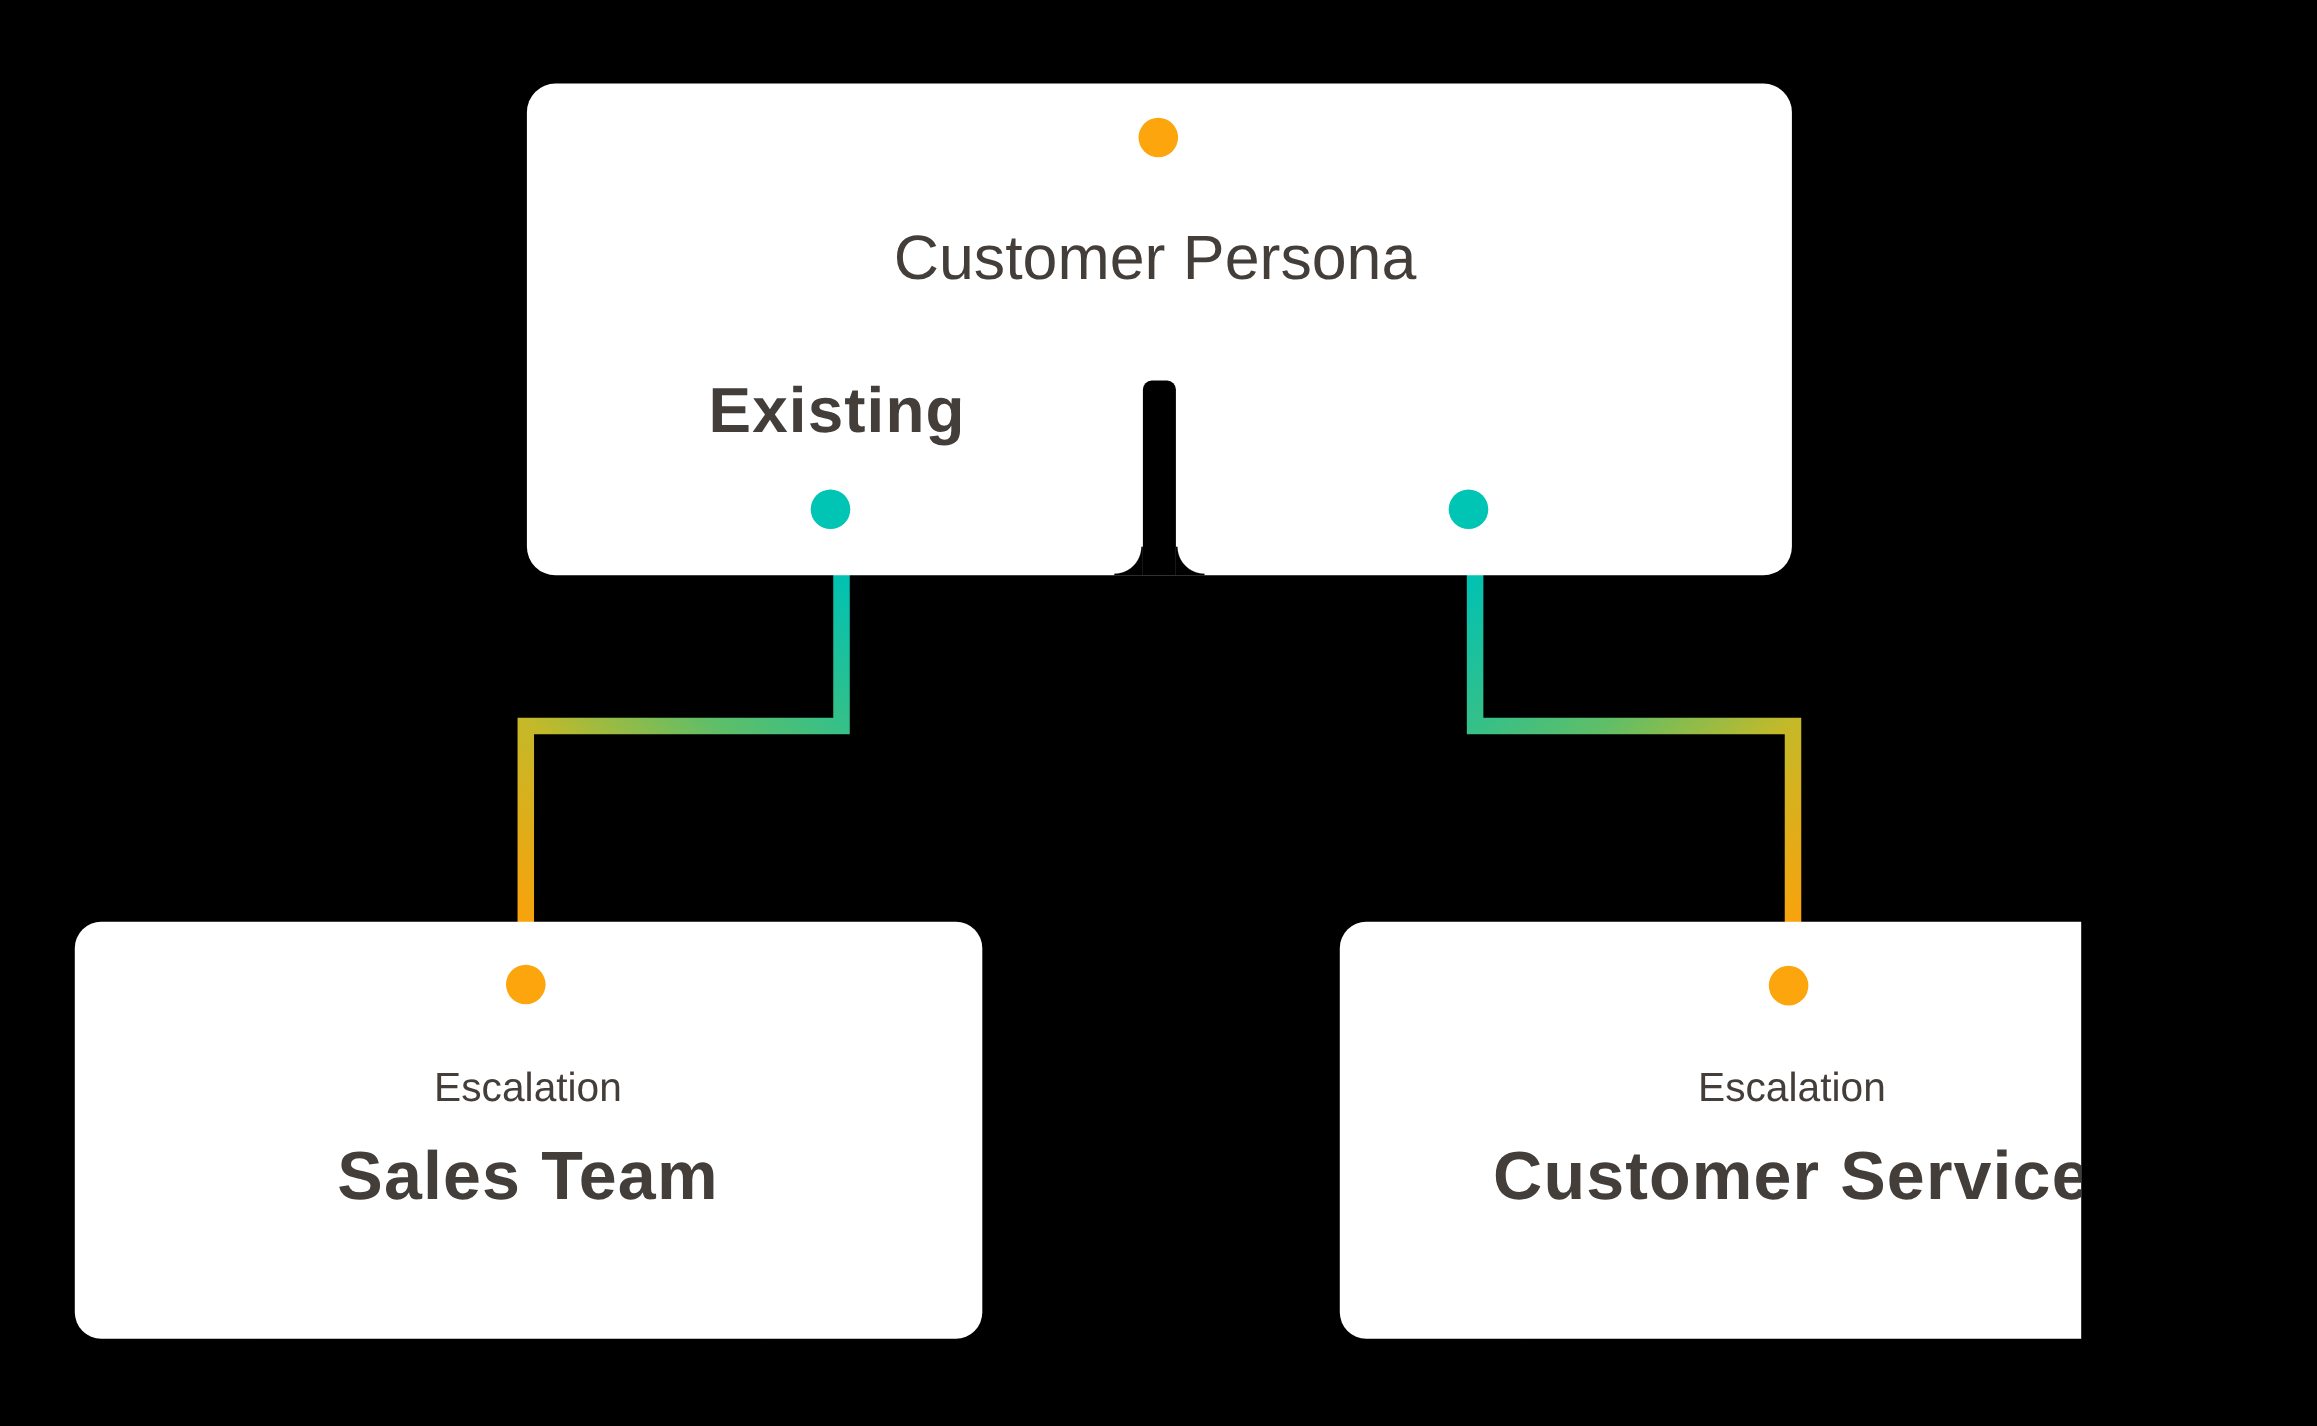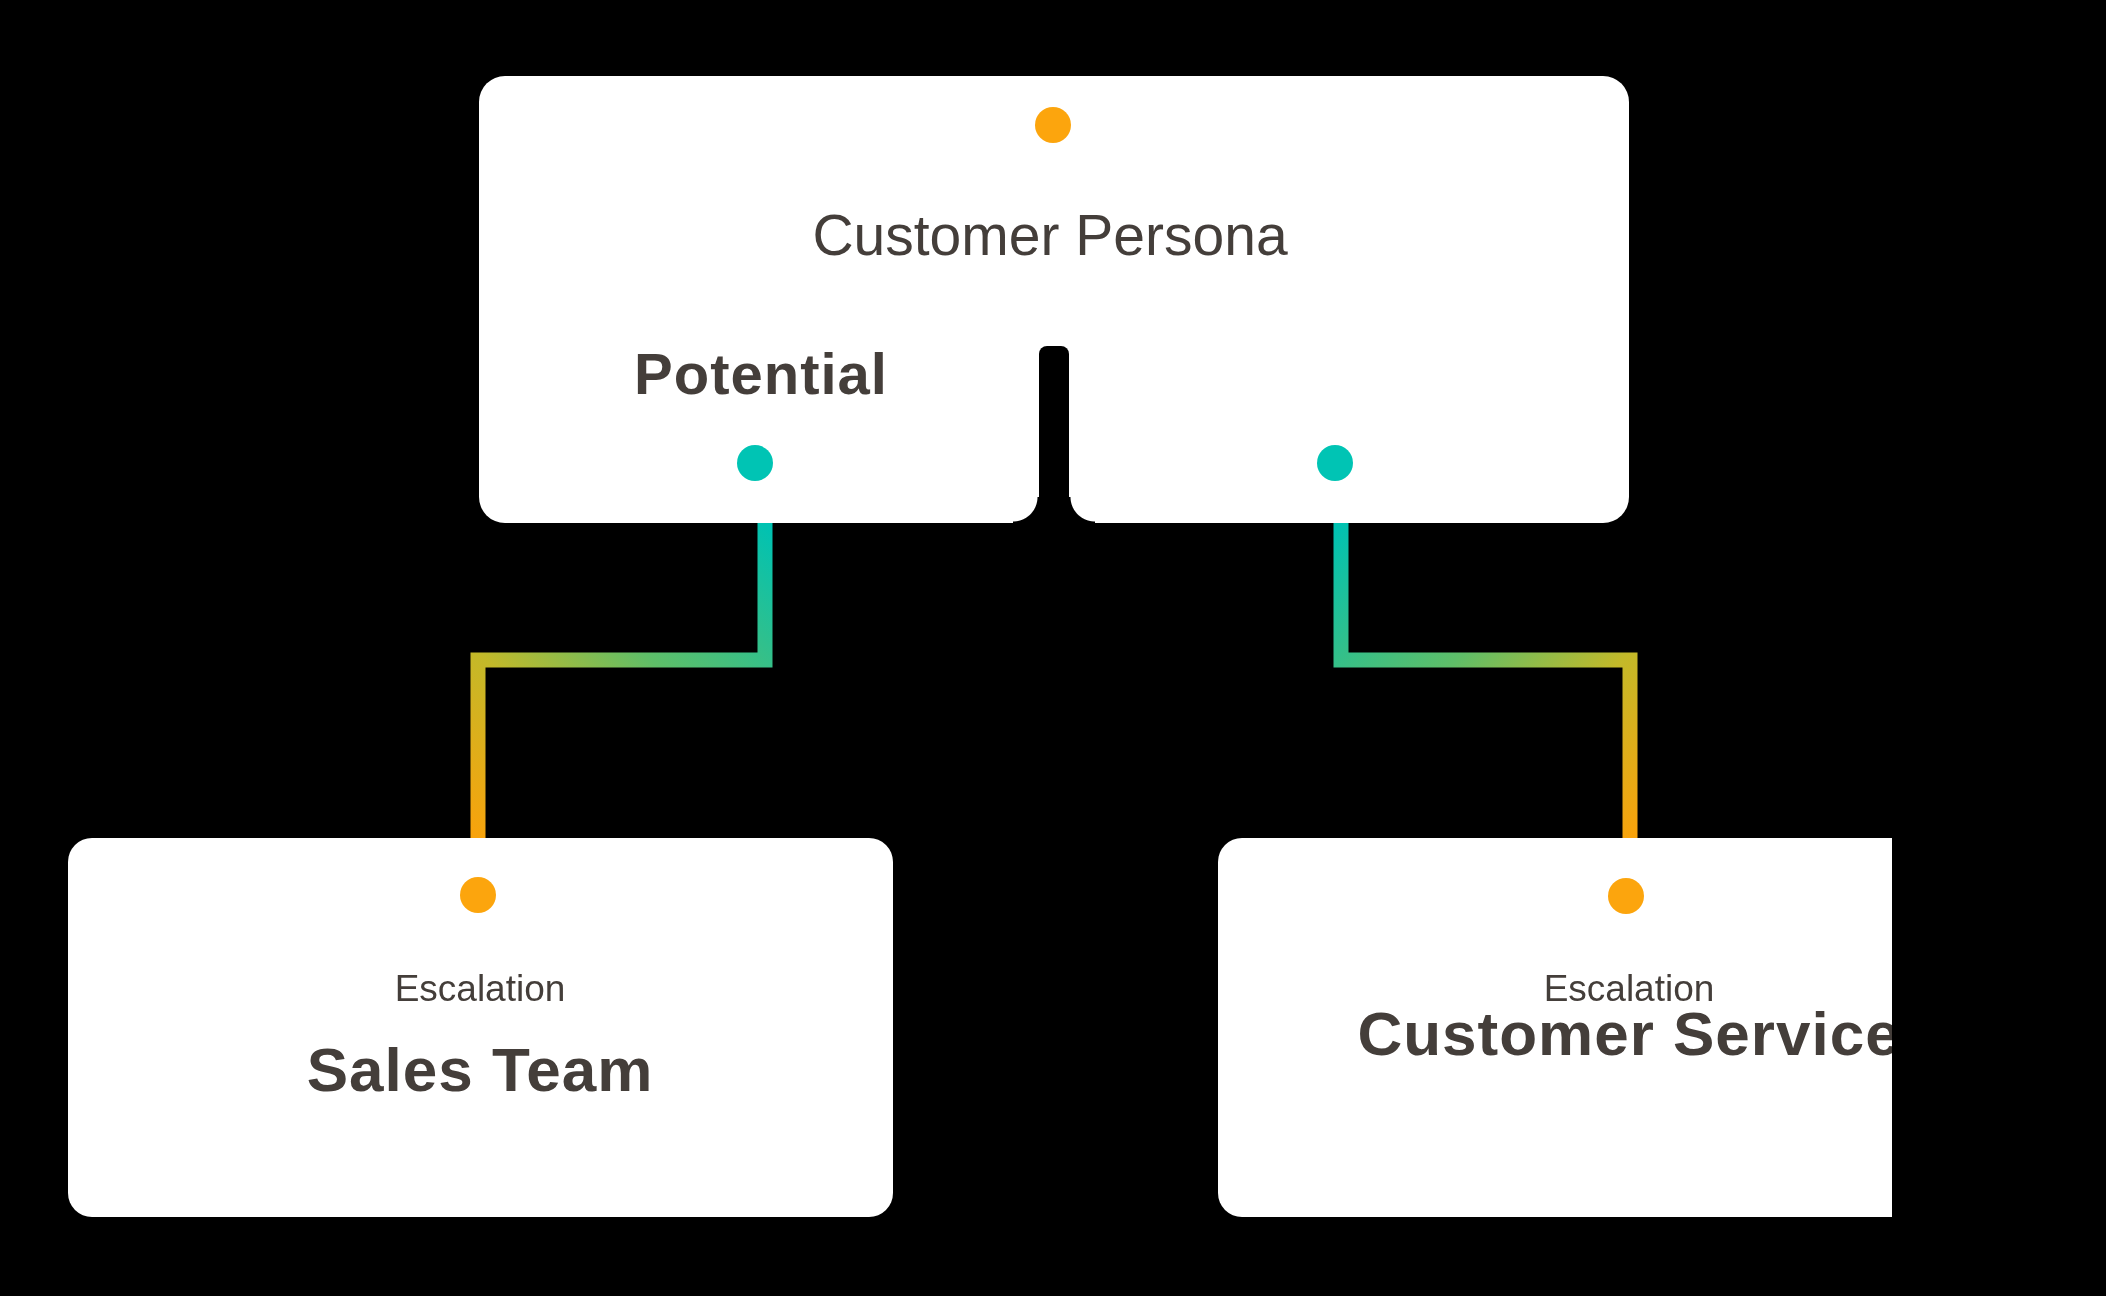--- a/index.html
+++ b/index.html
@@ -77,24 +77,24 @@
   <div class="card leaf-card leaf-right"></div>
 
   <div class="dot orange" style="left:1053px; top:125px;"></div>
   <div class="dot teal" style="left:755px;  top:463px;"></div>
   <div class="dot teal" style="left:1335px; top:463px;"></div>
   <div class="dot orange" style="left:478px;  top:895px;"></div>
   <div class="dot orange" style="left:1626px; top:896px;"></div>
 
   <div class="label title" style="left:1050px; top:235px;">Customer Persona</div>
 
-  <div class="label branch" style="left:761px; top:374px;">Potential</div>
+  <div class="label branch" style="left:761px; top:374px;">Existing</div>
 
 
   <div class="label sub" style="left:480px; top:988px;">Escalation</div>
 
   <div class="label leaf-title" style="left:480px; top:1070px;">Sales Team</div>
 
   <div class="label sub" style="left:1629px; top:988px;">Escalation</div>
 
-  <div class="label leaf-title" style="left:1629px; top:1034px;text-align:center;">Customer Service</div>
+  <div class="label leaf-title" style="left:1629px; top:1070px;text-align:center;">Customer Service</div>
 
 </div>
 
 </body></html>

